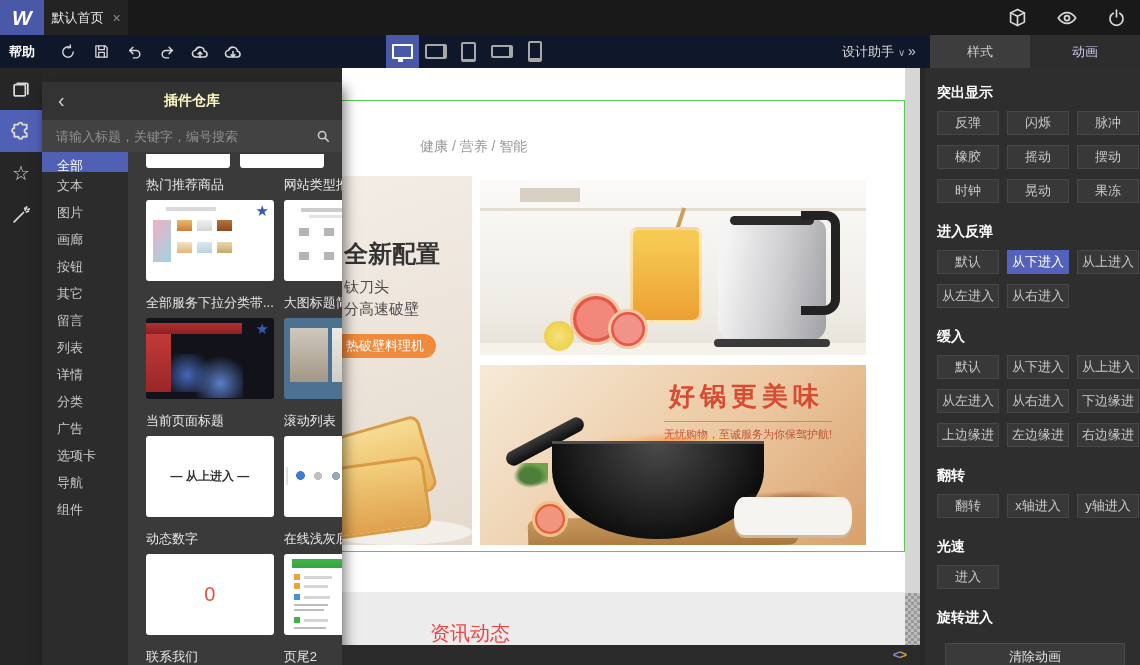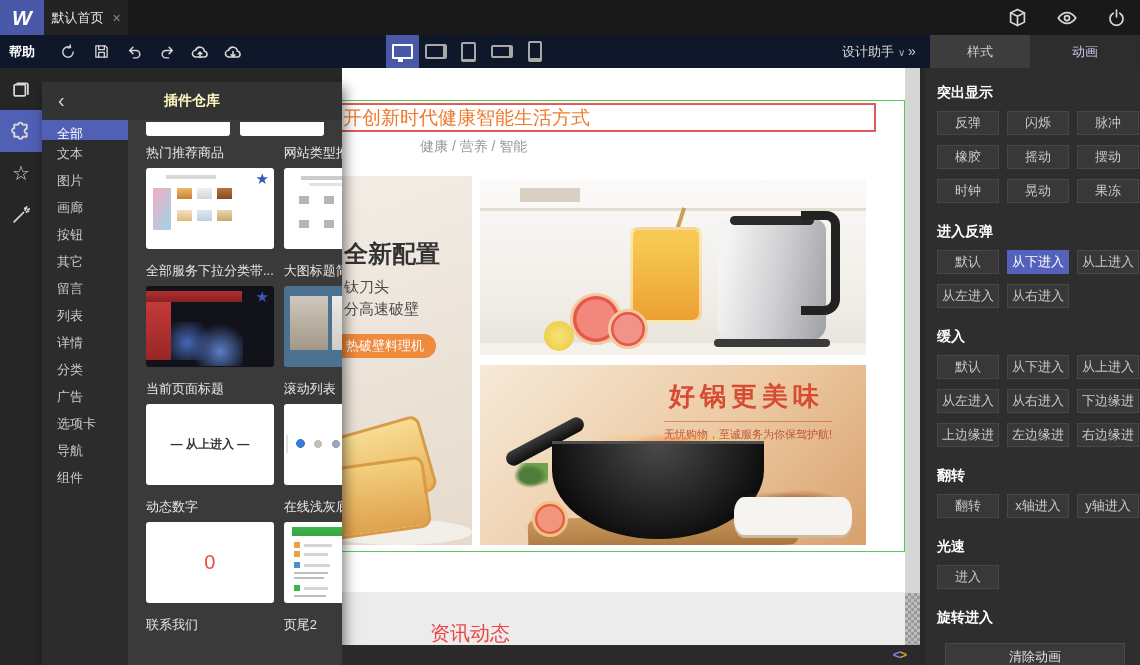--- a/index.html
+++ b/index.html
@@ -312,20 +312,27 @@
         <path d="M11 2.5l.5 1.7M14 5l-1.7.6M12.5 1.5l-.3 1.2M14.6 3.2l-1.2.4"></path>
       </svg>
   </div>
 </div>
 
 <div id="plugin-panel">
   <div id="pp-header">
     <span id="pp-back">‹</span>
     <span id="pp-title">插件仓库</span>
   </div>
+  <div id="pp-search">
+    <input placeholder="请输入标题，关键字，编号搜索" style="">
+    <svg width="14" height="14" viewBox="0 0 16 16" style="stroke:#ccc;stroke-width:1.8">
+        <circle cx="7" cy="7" r="4.2"></circle>
+        <path d="M10.2 10.2L14 14"></path>
+      </svg>
+  </div>
   <div id="pp-body">
     <div id="pp-cats">
         <div class="cat active">全部</div>
         <div class="cat">文本</div>
         <div class="cat">图片</div>
         <div class="cat">画廊</div>
         <div class="cat">按钮</div>
         <div class="cat">其它</div>
         <div class="cat">留言</div>
         <div class="cat">列表</div>
@@ -388,21 +395,20 @@
           <div class="pi">
             <div class="pi-label">页尾2</div>
           </div>
         </div>
     </div>
   </div>
 </div>
 
 <div id="canvas">
   <div id="section-outline"></div>
-  <div id="page-title-box">开创新时代健康智能生活方式</div>
   <div id="page-subtitle">健康 / 营养 / 智能</div>
 
   <div id="banner-left">
     <div id="bl-heading">全新配置</div>
     <div id="bl-line1">钛刀头</div>
     <div id="bl-line2">分高速破壁</div>
     <div id="bl-pill">热破壁料理机</div>
     <div id="toast-plate"></div>
     <div class="toast" id="toast1"></div>
     <div class="toast" id="toast2"></div>

